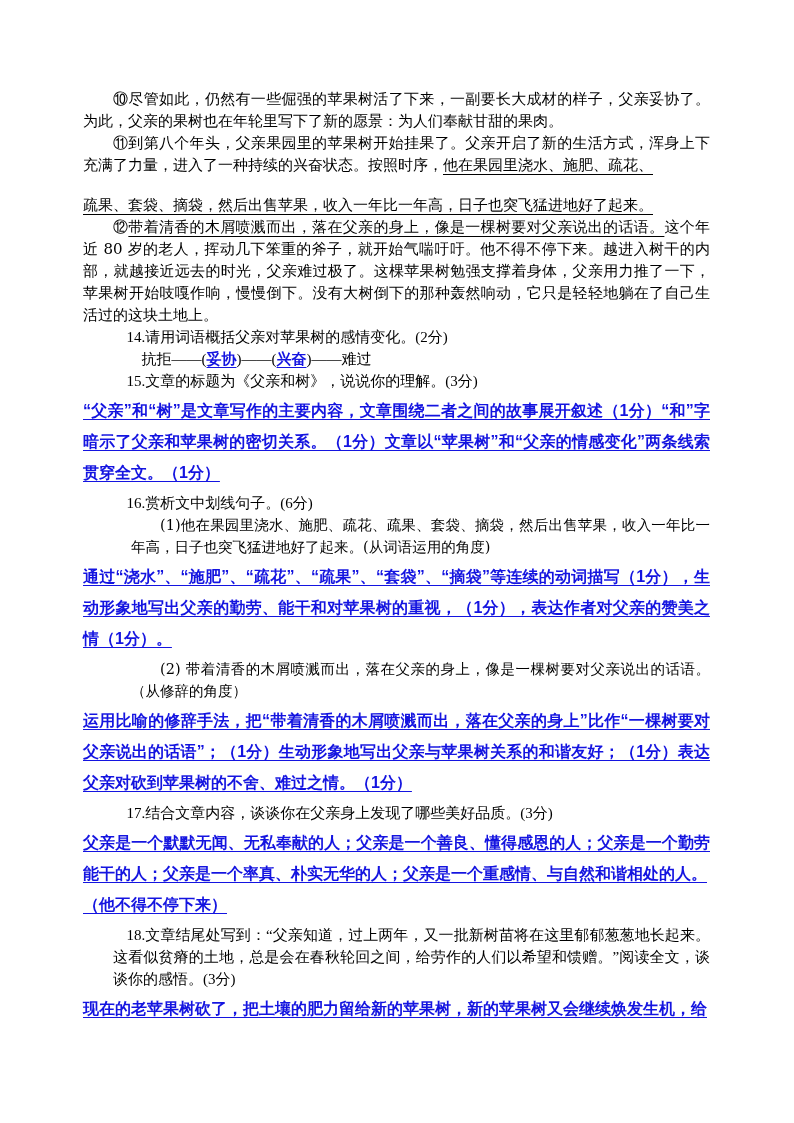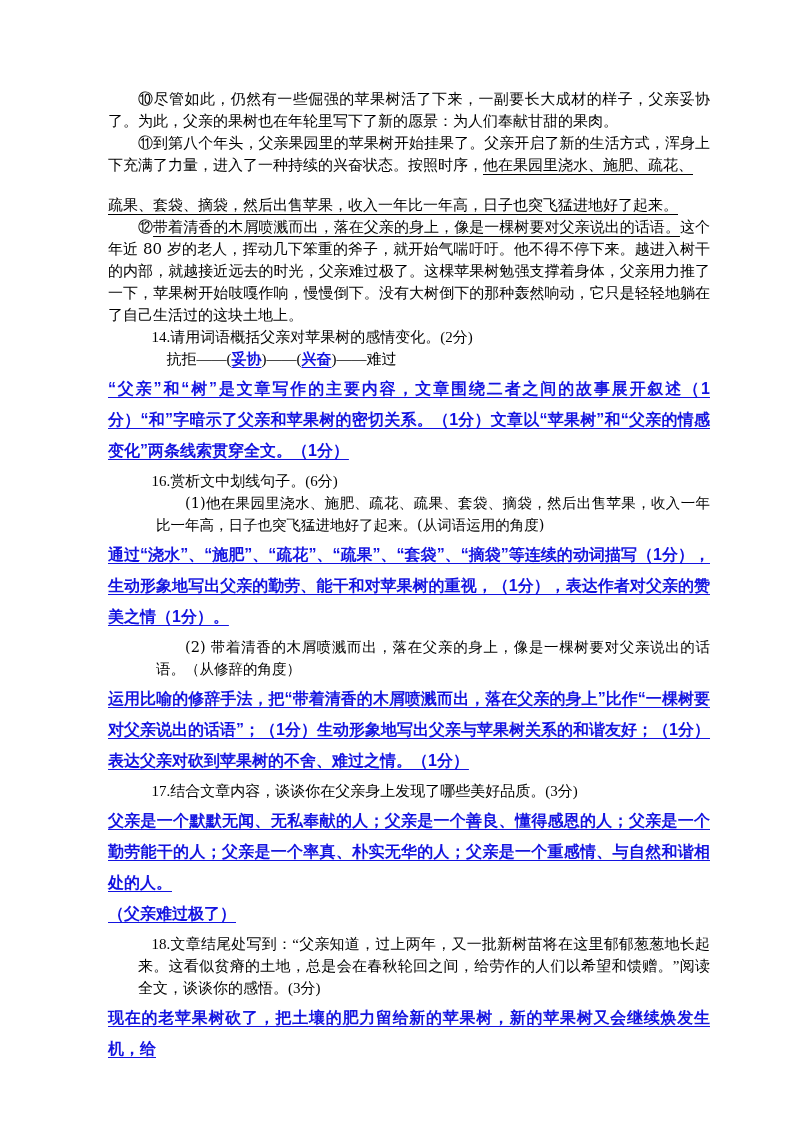--- a/index.html
+++ b/index.html
@@ -2,21 +2,21 @@
 <html style="--answer-blue: #1414E0;"><head>
 <meta charset="utf-8">
 <style>
   html,body{margin:0;padding:0;background:#e8e8e8;}
   .page{
     position:relative;
     width:794px;height:1123px;
     margin:0 auto;
     background:#ffffff;
     box-sizing:border-box;
-    padding:88px 84px 0 108px;
+    padding:88px 84px 0 83px;
     overflow:hidden;
   }
   .blk{margin:0;text-align:justify;color:#000;}
   
   .hand{font-family:"DejaVu Serif",serif;font-size:15px;line-height:22px;}
   
   .print{font-family:"Liberation Serif",serif;font-size:15px;line-height:22px;}
   .body{text-indent:2em;}
   .noindent{text-indent:0;}
   #blk-p11b{margin-top:18px;}
@@ -47,23 +47,24 @@
 </head>
 <body>
 
 <div class="page">
     <p class="blk hand body" id="blk-p10"><span class="seg">⑩尽管如此，仍然有一些倔强的苹果树活了下来，一副要长大成材的样子，父亲妥协了。为此，父亲的果树也在年轮里写下了新的愿景：为人们奉献甘甜的果肉。</span></p>
     <p class="blk hand body" id="blk-p11a"><span class="seg">⑪到第八个年头，父亲果园里的苹果树开始挂果了。父亲开启了新的生活方式，浑身上下充满了力量，进入了一种持续的兴奋状态。按照时序，</span><span class="seg u">他在果园里浇水、施肥、疏花、</span></p>
     <p class="blk hand body noindent" id="blk-p11b"><span class="seg u">疏果、套袋、摘袋，然后出售苹果，收入一年比一年高，日子也突飞猛进地好了起来。</span></p>
     <p class="blk hand body" id="blk-p12"><span class="seg">⑫</span><span class="seg u">带着清香的木屑喷溅而出，落在父亲的身上，像是一棵树要对父亲说出的话语。</span><span class="seg">这个年近 80 岁的老人，挥动几下笨重的斧子，就开始气喘吁吁。他不得不停下来。越进入树干的内部，就越接近远去的时光，父亲难过极了。这棵苹果树勉强支撑着身体，父亲用力推了一下，苹果树开始吱嘎作响，慢慢倒下。没有大树倒下的那种轰然响动，它只是轻轻地躺在了自己生活过的这块土地上。</span></p>
     <p class="blk print question" id="blk-q14"><span class="seg">14.请用词语概括父亲对苹果树的感情变化。(2分)</span></p>
     <p class="blk print fillans" id="blk-q14ans"><span class="seg">抗拒——(</span><span class="seg seg-blue">妥协</span><span class="seg">)——(</span><span class="seg seg-blue">兴奋</span><span class="seg">)——难过</span></p>
+    <p class="blk print question" id="blk-q15"><span class="seg">15.文章的标题为《父亲和树》，说说你的理解。(3分)</span></p>
     <p class="blk ans" id="blk-a15"><span class="seg">“父亲”和“树”是文章写作的主要内容，文章围绕二者之间的故事展开叙述（1分）“和”字暗示了父亲和苹果树的密切关系。（1分）文章以“苹果树”和“父亲的情感变化”两条线索贯穿全文。（1分）</span></p>
     <p class="blk print question" id="blk-q16"><span class="seg">16.赏析文中划线句子。(6分)</span></p>
     <p class="blk hand subq" id="blk-q16s1"><span class="seg">(1)他在果园里浇水、施肥、疏花、疏果、套袋、摘袋，然后出售苹果，收入一年比一年高，日子也突飞猛进地好了起来。(从词语运用的角度)</span></p>
     <p class="blk ans" id="blk-a16s1"><span class="seg">通过“浇水”、“施肥”、“疏花”、“疏果”、“套袋”、“摘袋”等连续的动词描写（1分），生动形象地写出父亲的勤劳、能干和对苹果树的重视，（1分），表达作者对父亲的赞美之情（1分）。</span></p>
     <p class="blk hand subq" id="blk-q16s2"><span class="seg">(2) 带着清香的木屑喷溅而出，落在父亲的身上，像是一棵树要对父亲说出的话语。（从修辞的角度）</span></p>
     <p class="blk ans" id="blk-a16s2"><span class="seg">运用比喻的修辞手法，把“带着清香的木屑喷溅而出，落在父亲的身上”比作“一棵树要对父亲说出的话语”；（1分）生动形象地写出父亲与苹果树关系的和谐友好；（1分）表达父亲对砍到苹果树的不舍、难过之情。（1分）</span></p>
     <p class="blk print question" id="blk-q17"><span class="seg">17.结合文章内容，谈谈你在父亲身上发现了哪些美好品质。(3分)</span></p>
-    <p class="blk ans" id="blk-a17"><span class="seg">父亲是一个默默无闻、无私奉献的人；父亲是一个善良、懂得感恩的人；父亲是一个勤劳能干的人；父亲是一个率真、朴实无华的人；父亲是一个重感情、与自然和谐相处的人。</span><br><span class="seg">（父亲难过极了）</span></p>
+    <p class="blk ans" id="blk-a17"><span class="seg">父亲是一个默默无闻、无私奉献的人；父亲是一个善良、懂得感恩的人；父亲是一个勤劳能干的人；父亲是一个率真、朴实无华的人；父亲是一个重感情、与自然和谐相处的人。</span><br><span class="seg">（他不得不停下来）</span></p>
     <p class="blk print question" id="blk-q18"><span class="seg">18.文章结尾处写到：“</span><span class="seg f-hand">父亲知道，过上两年，又一批新树苗将在这里郁郁葱葱地长起来。这看似贫瘠的土地，总是会在春秋轮回之间，给劳作的人们以希望和馈赠。</span><span class="seg">”阅读全文，谈谈你的感悟。(3分)</span></p>
     <p class="blk ans" id="blk-a18"><span class="seg">现在的老苹果树砍了，把土壤的肥力留给新的苹果树，新的苹果树又会继续焕发生机，给</span></p>
   </div>
 
 </body></html>

